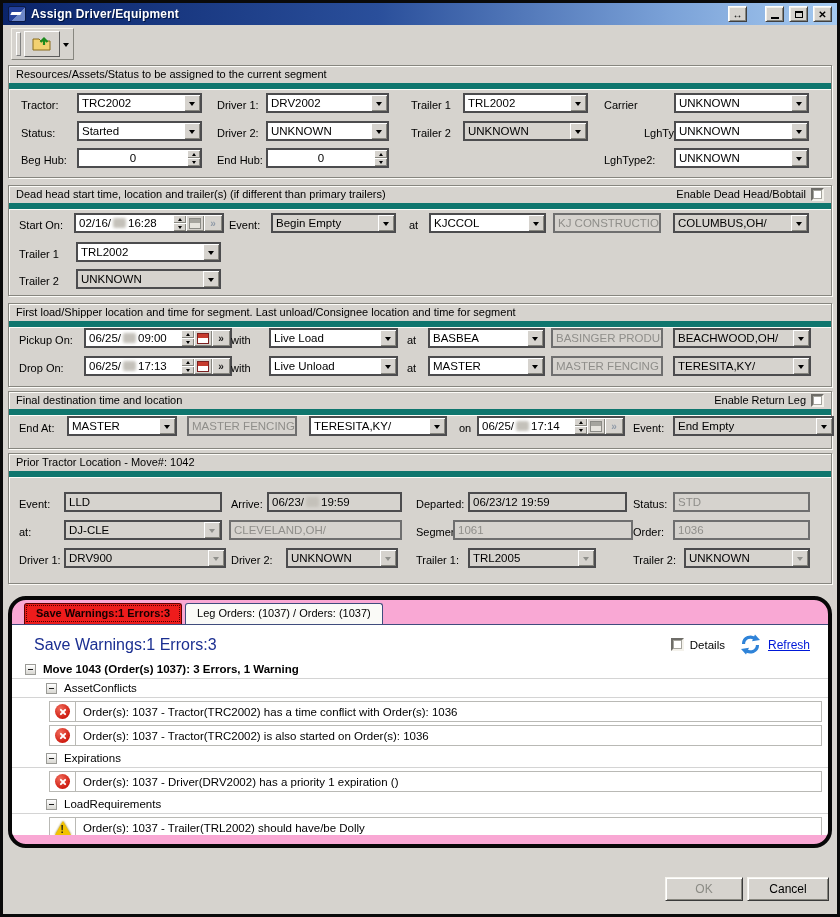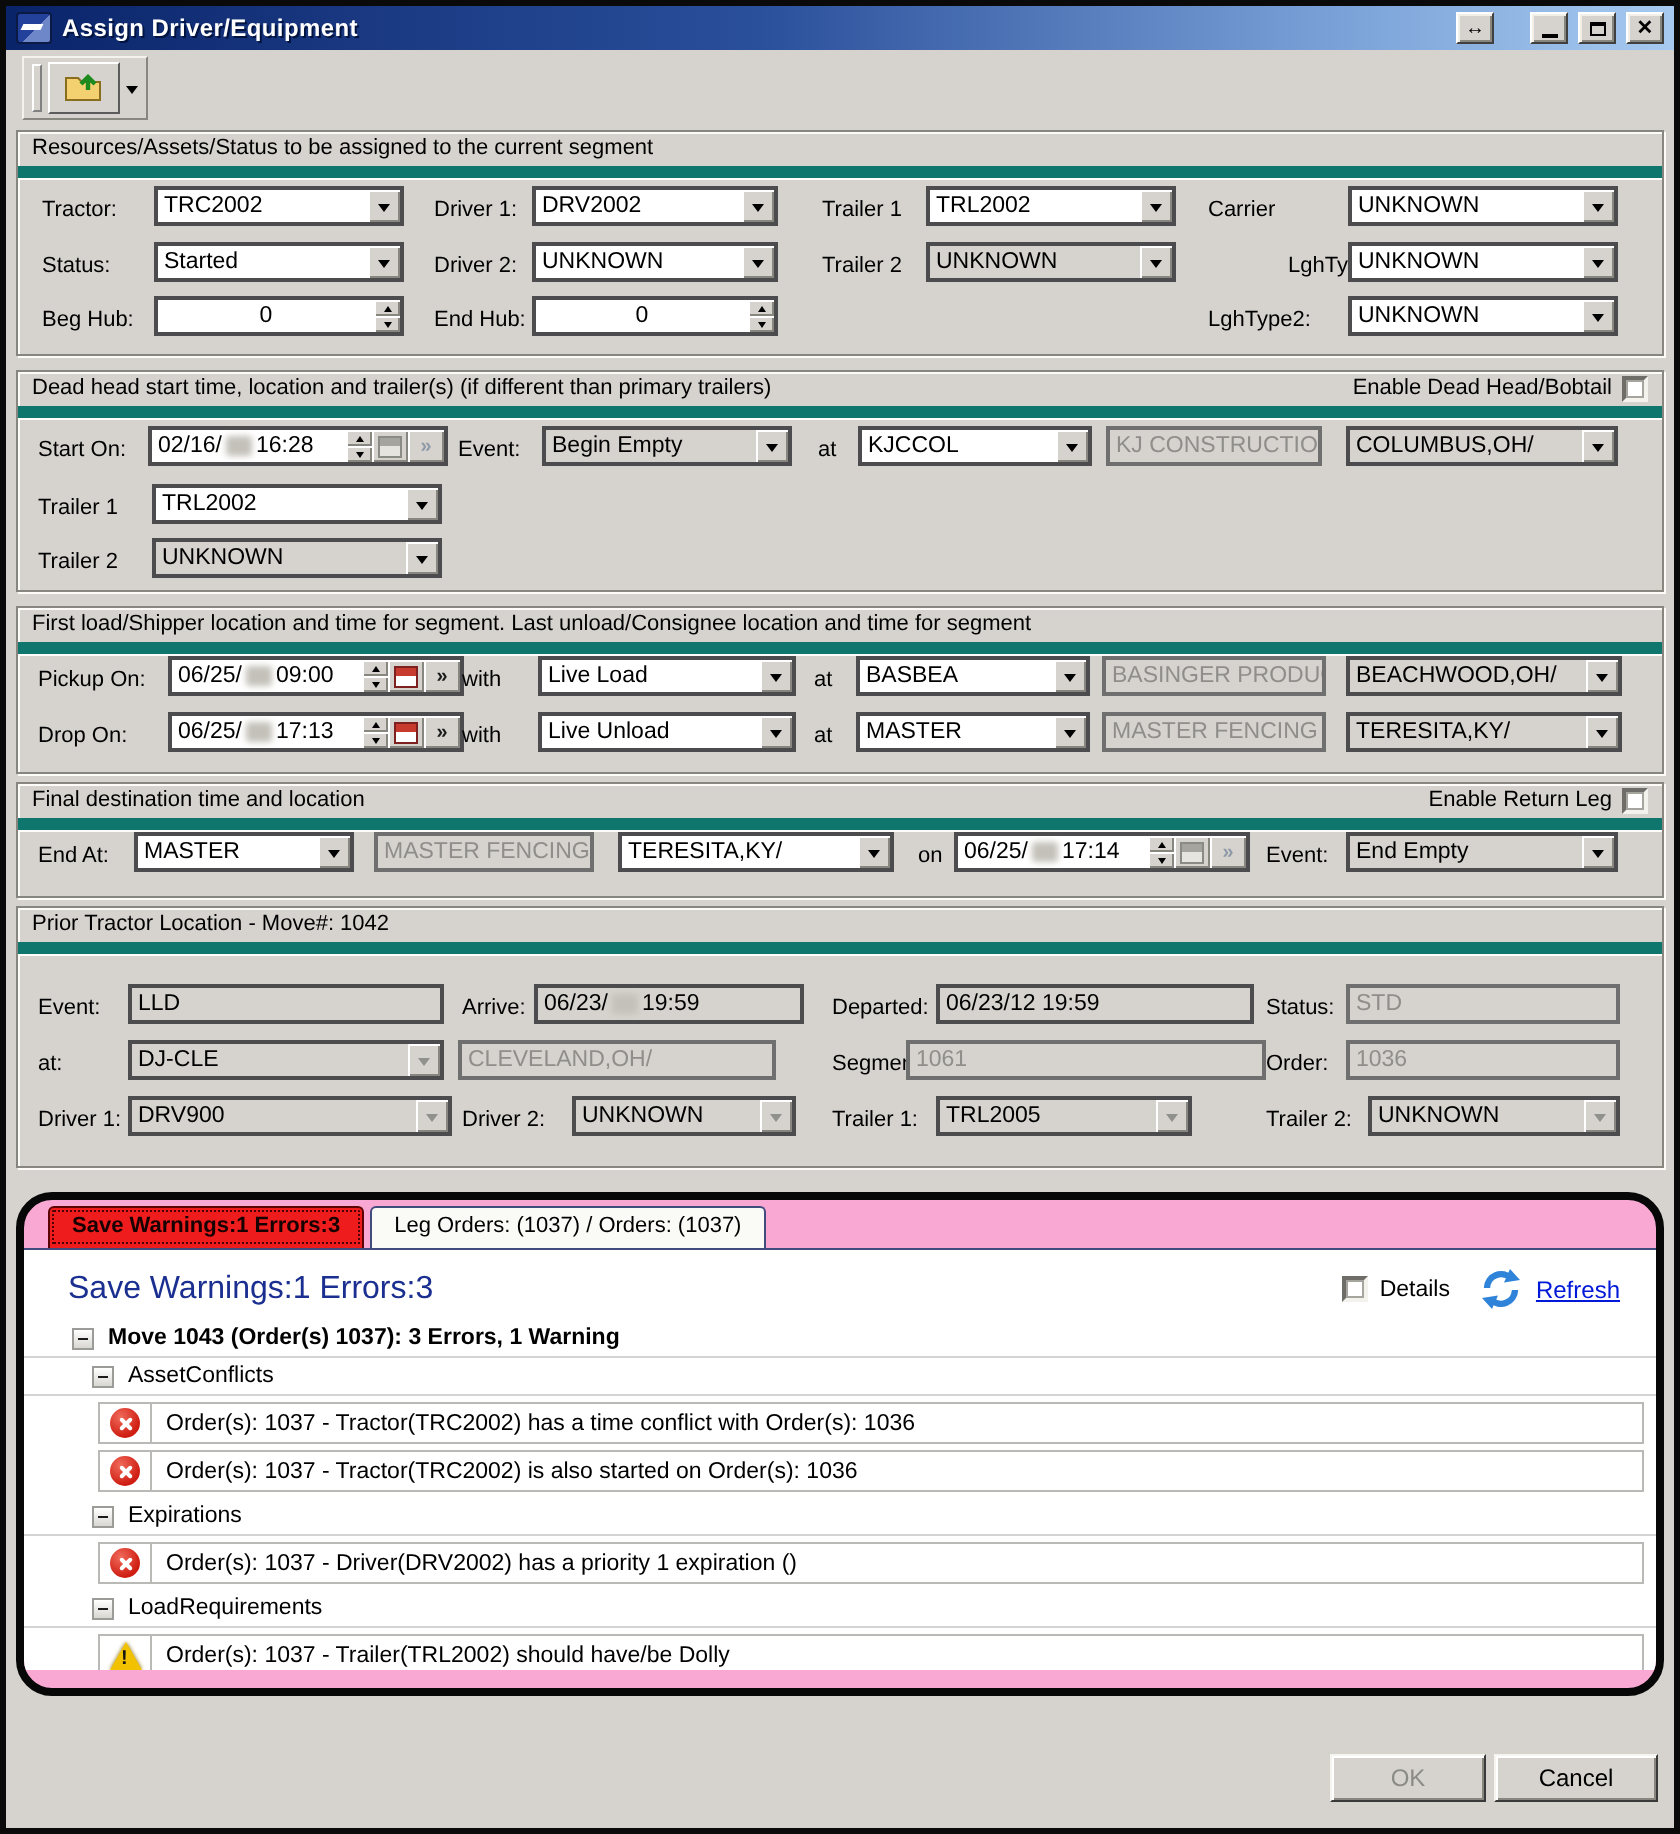--- a/index.html
+++ b/index.html
@@ -75,21 +75,21 @@
   .tab.red{background:#ee1c1c;border:1px solid #5c0202;border-bottom:none;border-radius:3px 3px 0 0;
     font-weight:bold;color:#160000;outline:1px dotted #4d0000;outline-offset:-3px;}
   .tab.plain{background:#fafaf7;border:1px solid #3f4c7d;border-bottom:none;border-radius:3px 3px 0 0;}
   .warn-body{position:absolute;left:0;right:0;top:24px;bottom:9px;background:#fff;border-top:1px solid #3f4c7d;overflow:hidden;}
   .warn-head{display:flex;align-items:center;padding:9px 18px 5px 22px;}
   .warn-title{flex:1;color:#1b2f91;font-size:16px;}
   .details-wrap{display:flex;align-items:center;gap:6px;margin-right:14px;font-size:11.5px;}
   .refresh-wrap{display:flex;align-items:center;gap:6px;}
   .link{color:#0018d8;text-decoration:underline;font-size:12px;}
   .t-row{display:flex;align-items:center;gap:7px;border-bottom:1px solid #d4d4d4;padding:3px 0;}
-  .t-root{padding-left:24px;font-weight:bold;font-size:11.5px;}
+  .t-root{padding-left:13px;font-weight:bold;font-size:11.5px;}
   .t-grp{padding-left:34px;font-size:11.5px;}
   .exp{width:11px;height:11px;box-sizing:border-box;border:1px solid #9b9b97;flex:none;
     background:linear-gradient(#ffffff,#d8d7d2);position:relative;}
   .exp::after{content:"";position:absolute;left:2px;right:2px;top:4px;height:1px;background:#1a1a1a;}
   .t-item{margin:3px 6px 3px 37px;border:1px solid #b9b9b5;display:flex;align-items:stretch;background:#fff;}
   .t-item .ic{width:25px;border-right:1px solid #b9b9b5;display:flex;align-items:center;justify-content:center;flex:none;}
   .t-item .tx{padding:4px 7px 3px;font-size:11.5px;display:flex;align-items:center;}
   .err-ic{width:15px;height:15px;border-radius:50%;flex:none;position:relative;
     background:radial-gradient(circle at 35% 30%, #f06a5a, #cf1d12 70%);}
   .err-ic::before,.err-ic::after{content:"";position:absolute;left:3.5px;top:6.5px;width:8px;height:2px;background:#fff;border-radius:1px;}
@@ -442,21 +442,21 @@
           </div>
         </span>
       <span class="btnface btn17">
           <span class="cal off"></span>
         </span>
       <span class="btnface btn17">
           <span class="more off">»</span>
         </span>
     </div>
     <span class="lbl" style="left:624px;top:26px;">Event:</span>
-    <div class="fld gray" style="left:664px;top:24px;width:136px;">
+    <div class="fld gray" style="left:664px;top:24px;width:161px;">
       <span class="val">End Empty</span>
       <span class="btnface combo-btn">
           <span class="arr-dn"></span>
         </span>
     </div>
   </div>
 
   <div class="group" style="top:450px;height:131px;">
     <div class="group-h">
         <span>Prior Tractor Location - Move#: 1042</span>
@@ -483,21 +483,21 @@
       <span class="val">STD</span>
     </div>
 
     <span class="lbl" style="left:10px;top:68px;">at:</span>
     <div class="fld gray dimarr" style="left:55px;top:66px;width:158px;">
       <span class="val">DJ-CLE</span>
       <span class="btnface combo-btn">
           <span class="arr-dn"></span>
         </span>
     </div>
-    <div class="fld gray dim" style="left:220px;top:66px;width:159px;">
+    <div class="fld gray dim" style="left:220px;top:66px;width:173px;">
       <span class="val">CLEVELAND,OH/</span>
     </div>
     <span class="lbl" style="left:407px;top:68px;">Segment:</span>
     <div class="fld gray dim" style="left:444px;top:66px;width:180px;">
       <span class="val">1061</span>
     </div>
     <span class="lbl" style="left:624px;top:68px;">Order:</span>
     <div class="fld gray dim" style="left:664px;top:66px;width:137px;">
       <span class="val">1036</span>
     </div>

